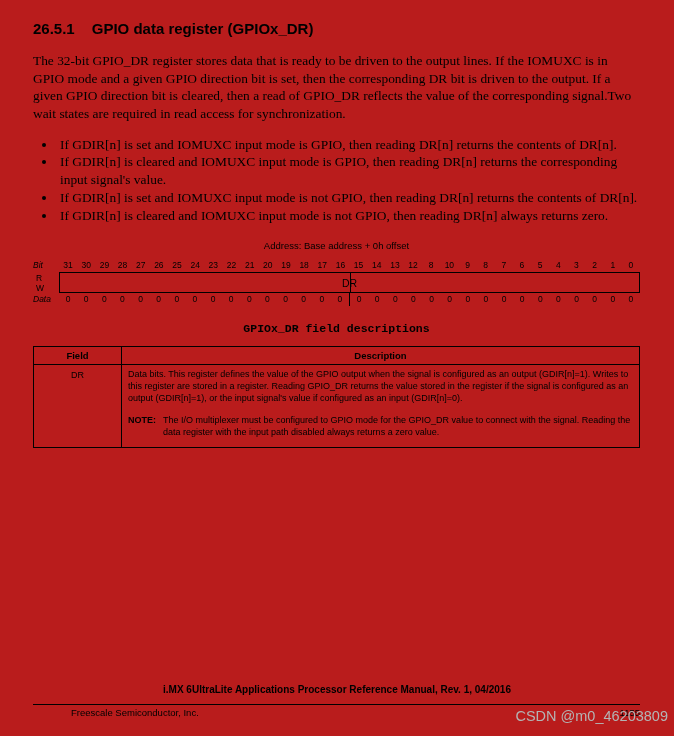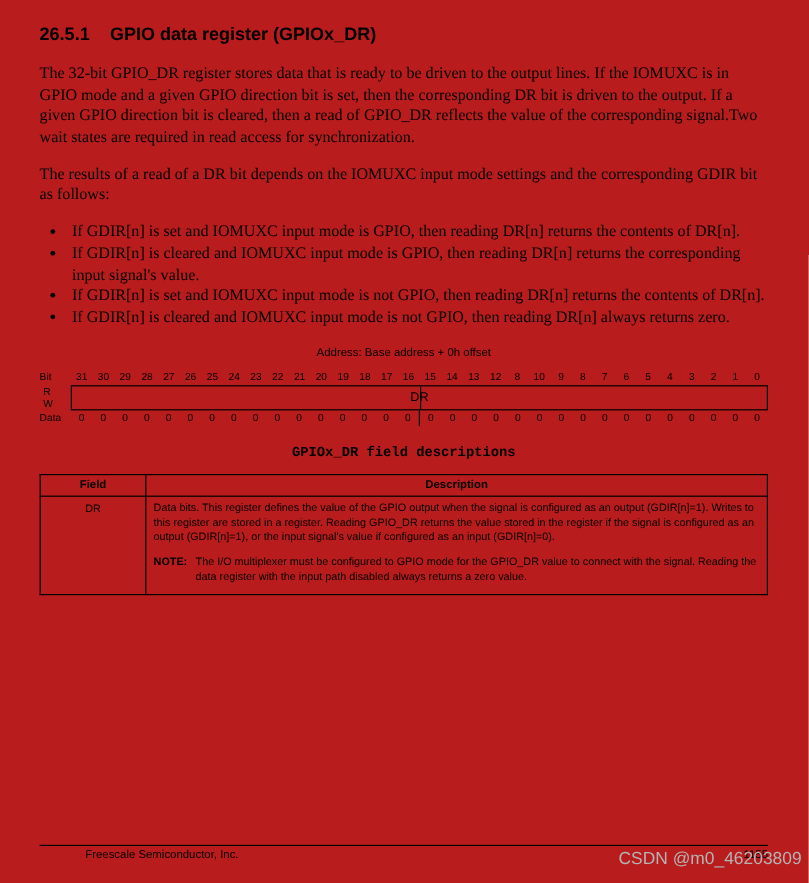--- a/index.html
+++ b/index.html
@@ -33,21 +33,21 @@
   .address-line {
     font-family:"Liberation Sans", sans-serif;
     font-size:9.5px; margin:14px 0 8px 0;text-align:center;
   }
 
   
   .regdiagram { font-family:"Liberation Sans", sans-serif; margin-bottom:6px; }
   .reg-row { display:flex; align-items:stretch; }
   .reg-label {
     flex:0 0 26px; width:26px;
-    font-size:8.5px; line-height:12px;
+    font-size:8.5px; line-height:12px;font-style:italic;
   }
   .cells { flex:1; display:flex; }
   .cells .cell {
     flex:1; text-align:center;
     font-size:8.5px; line-height:13px;
   }
   .cells .cell.mid-div { border-left:1px solid #000; }
   .rw-label {
     flex:0 0 26px; width:26px;
     display:flex; flex-direction:column; justify-content:center;
@@ -117,21 +117,20 @@
 
 <div class="page">
   <div class="content">
 
     <h1 class="section-heading">
       <span class="secnum">26.5.1</span><span>GPIO data register (GPIOx_DR)</span>
     </h1>
 
     <p class="body-para">The 32-bit GPIO_DR register stores data that is ready to be driven to the output lines. If the IOMUXC is in GPIO mode and a given GPIO direction bit is set, then the corresponding DR bit is driven to the output. If a given GPIO direction bit is cleared, then a read of GPIO_DR reflects the value of the corresponding signal.Two wait states are required in read access for synchronization.</p>
 
-    <p class="body-para">The results of a read of a DR bit depends on the IOMUXC input mode settings and the corresponding GDIR bit as follows:</p>
 
     <ul class="bullets">
       <li>If GDIR[n] is set and IOMUXC input mode is GPIO, then reading DR[n] returns the contents of DR[n].</li>
       <li>If GDIR[n] is cleared and IOMUXC input mode is GPIO, then reading DR[n] returns the corresponding input signal's value.</li>
       <li>If GDIR[n] is set and IOMUXC input mode is not GPIO, then reading DR[n] returns the contents of DR[n].</li>
       <li>If GDIR[n] is cleared and IOMUXC input mode is not GPIO, then reading DR[n] always returns zero.</li>
     </ul>
 
     <div class="address-line">Address: Base address + 0h offset</div>
 
@@ -240,19 +239,20 @@
               <span class="note-label">NOTE:</span>
               <span>The I/O multiplexer must be configured to GPIO mode for the GPIO_DR value to connect with the signal. Reading the data register with the input path disabled always returns a zero value.</span>
             </div>
           </td>
         </tr>
       </tbody>
     </table>
 
   </div>
 
+  <div class="footer-manual">i.MX 6UltraLite Applications Processor Reference Manual, Rev. 1, 04/2016</div>
   <div class="footer-rule"></div>
   <div class="footer-line">
     <span>Freescale Semiconductor, Inc.</span>
     <span>1155</span>
   </div>
   <div class="watermark">CSDN @m0_46203809</div>
 </div>
 
 </body></html>

